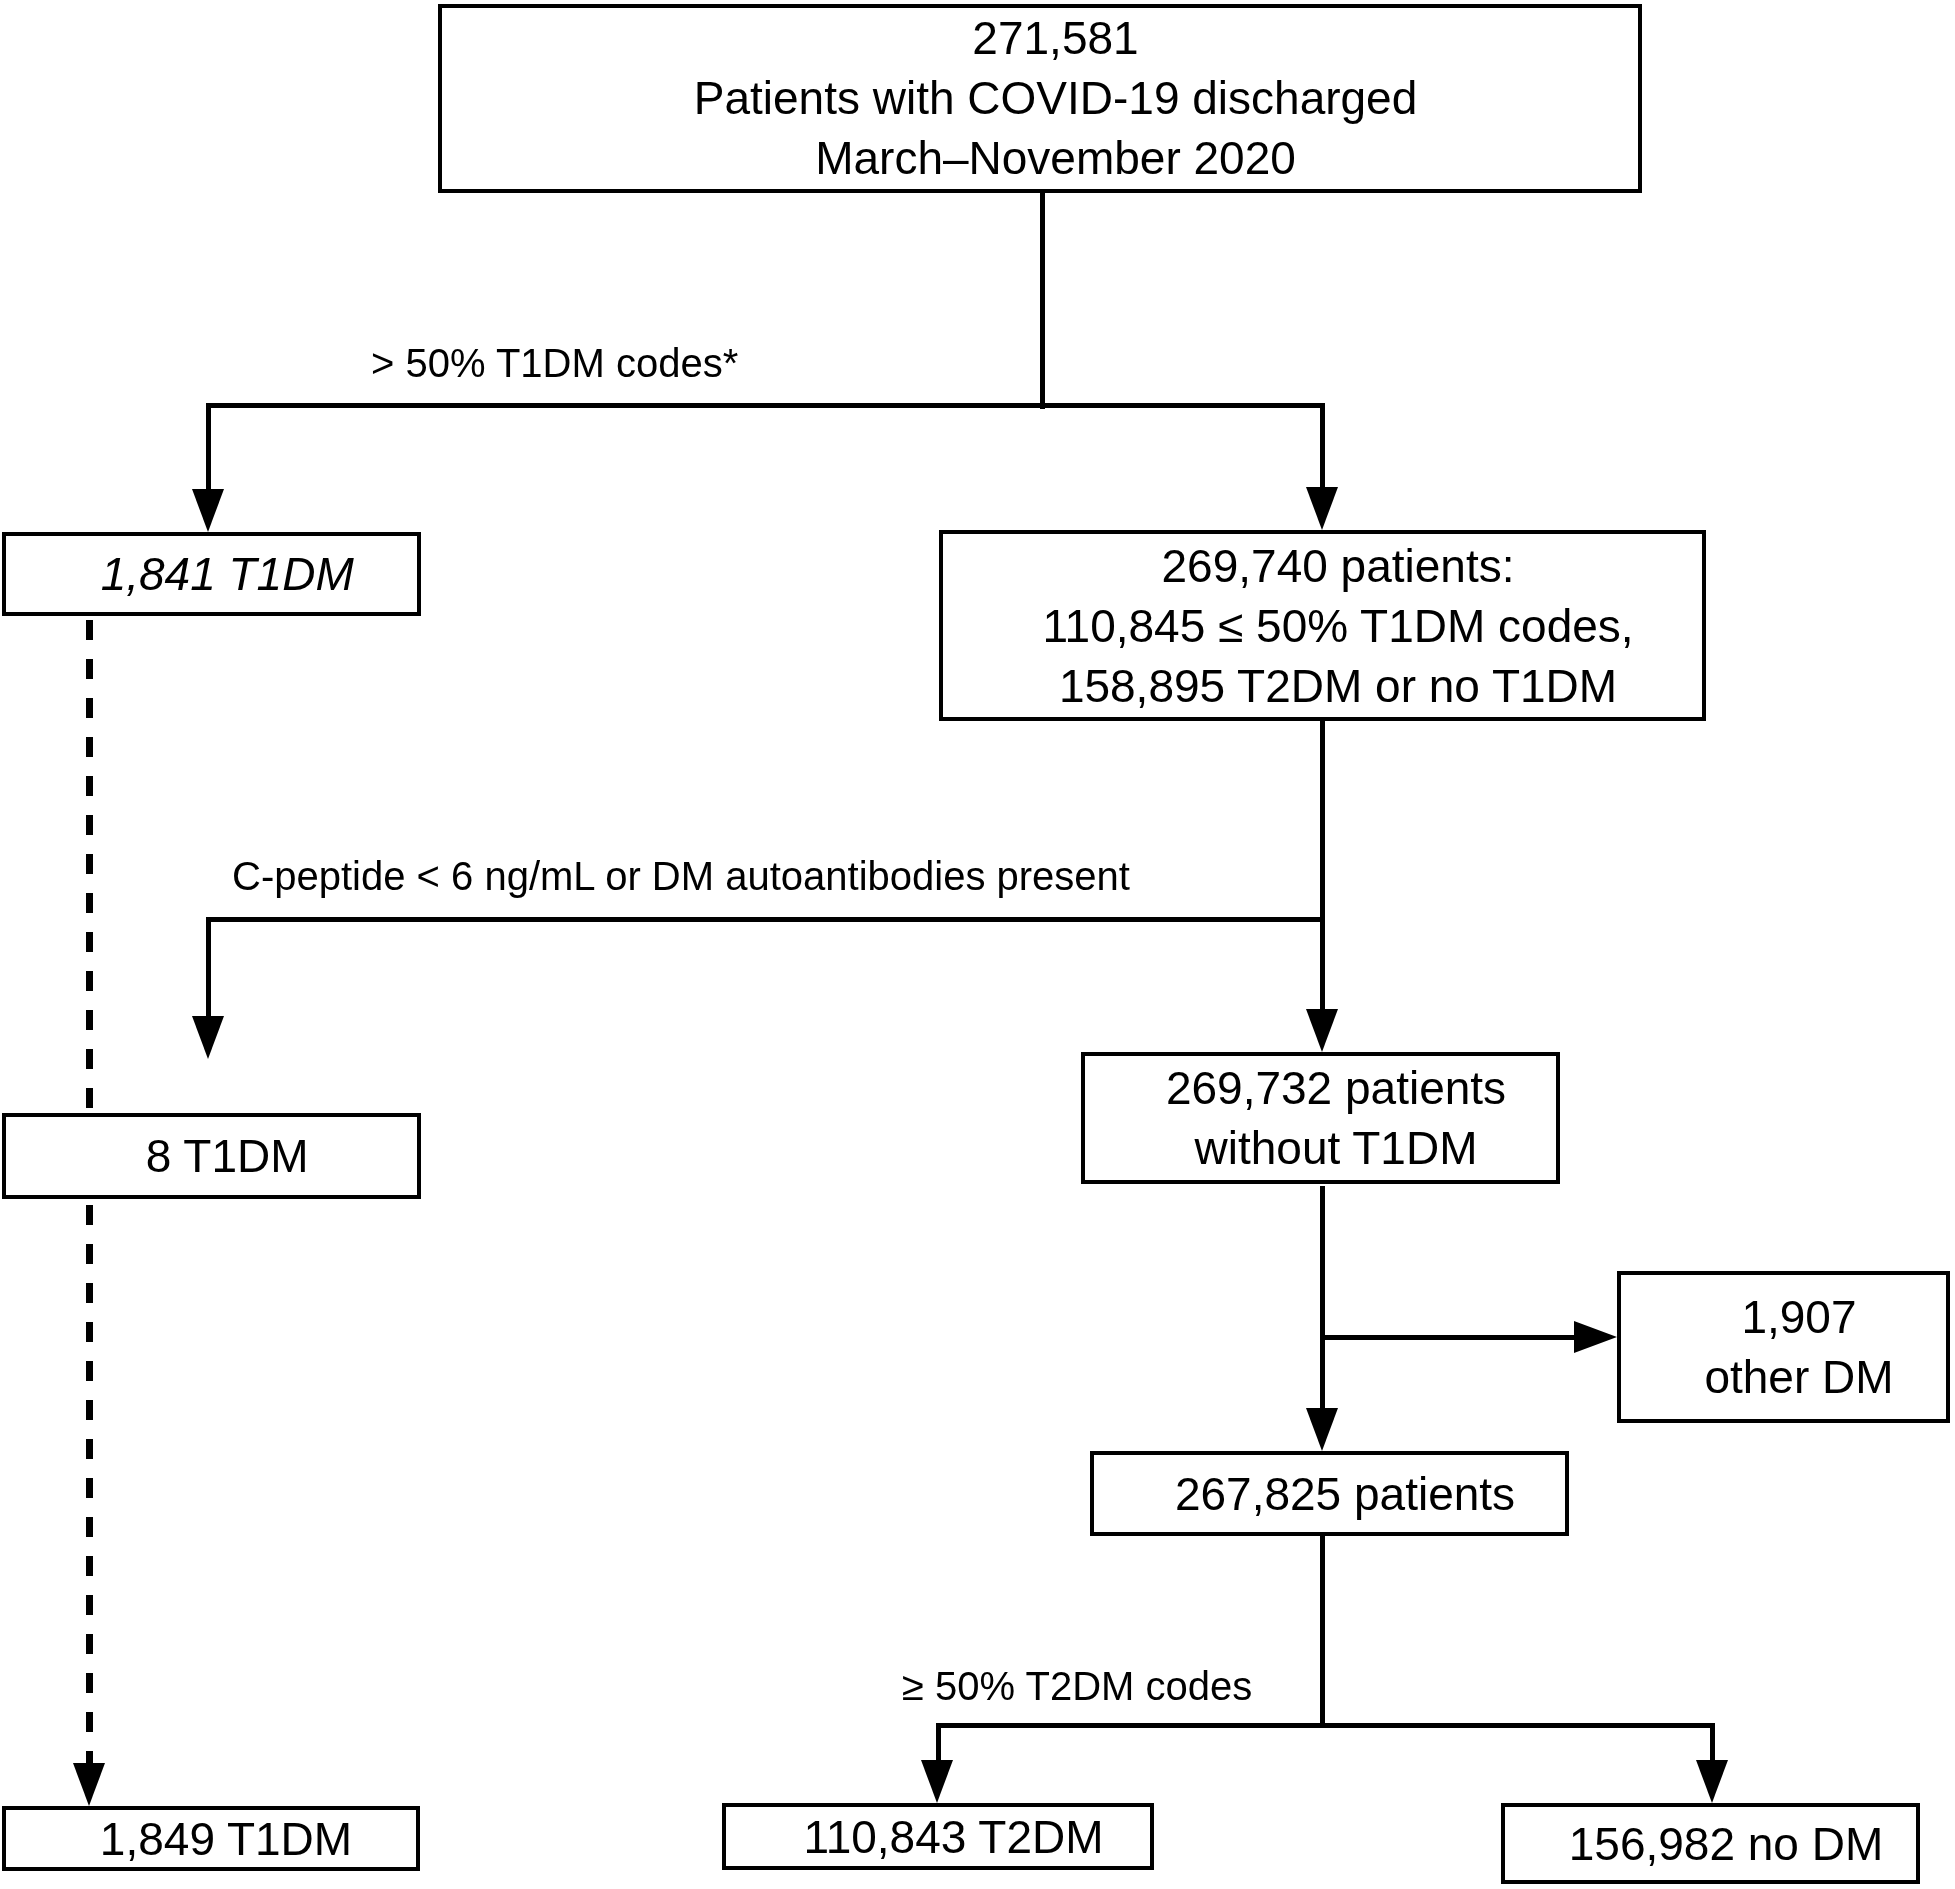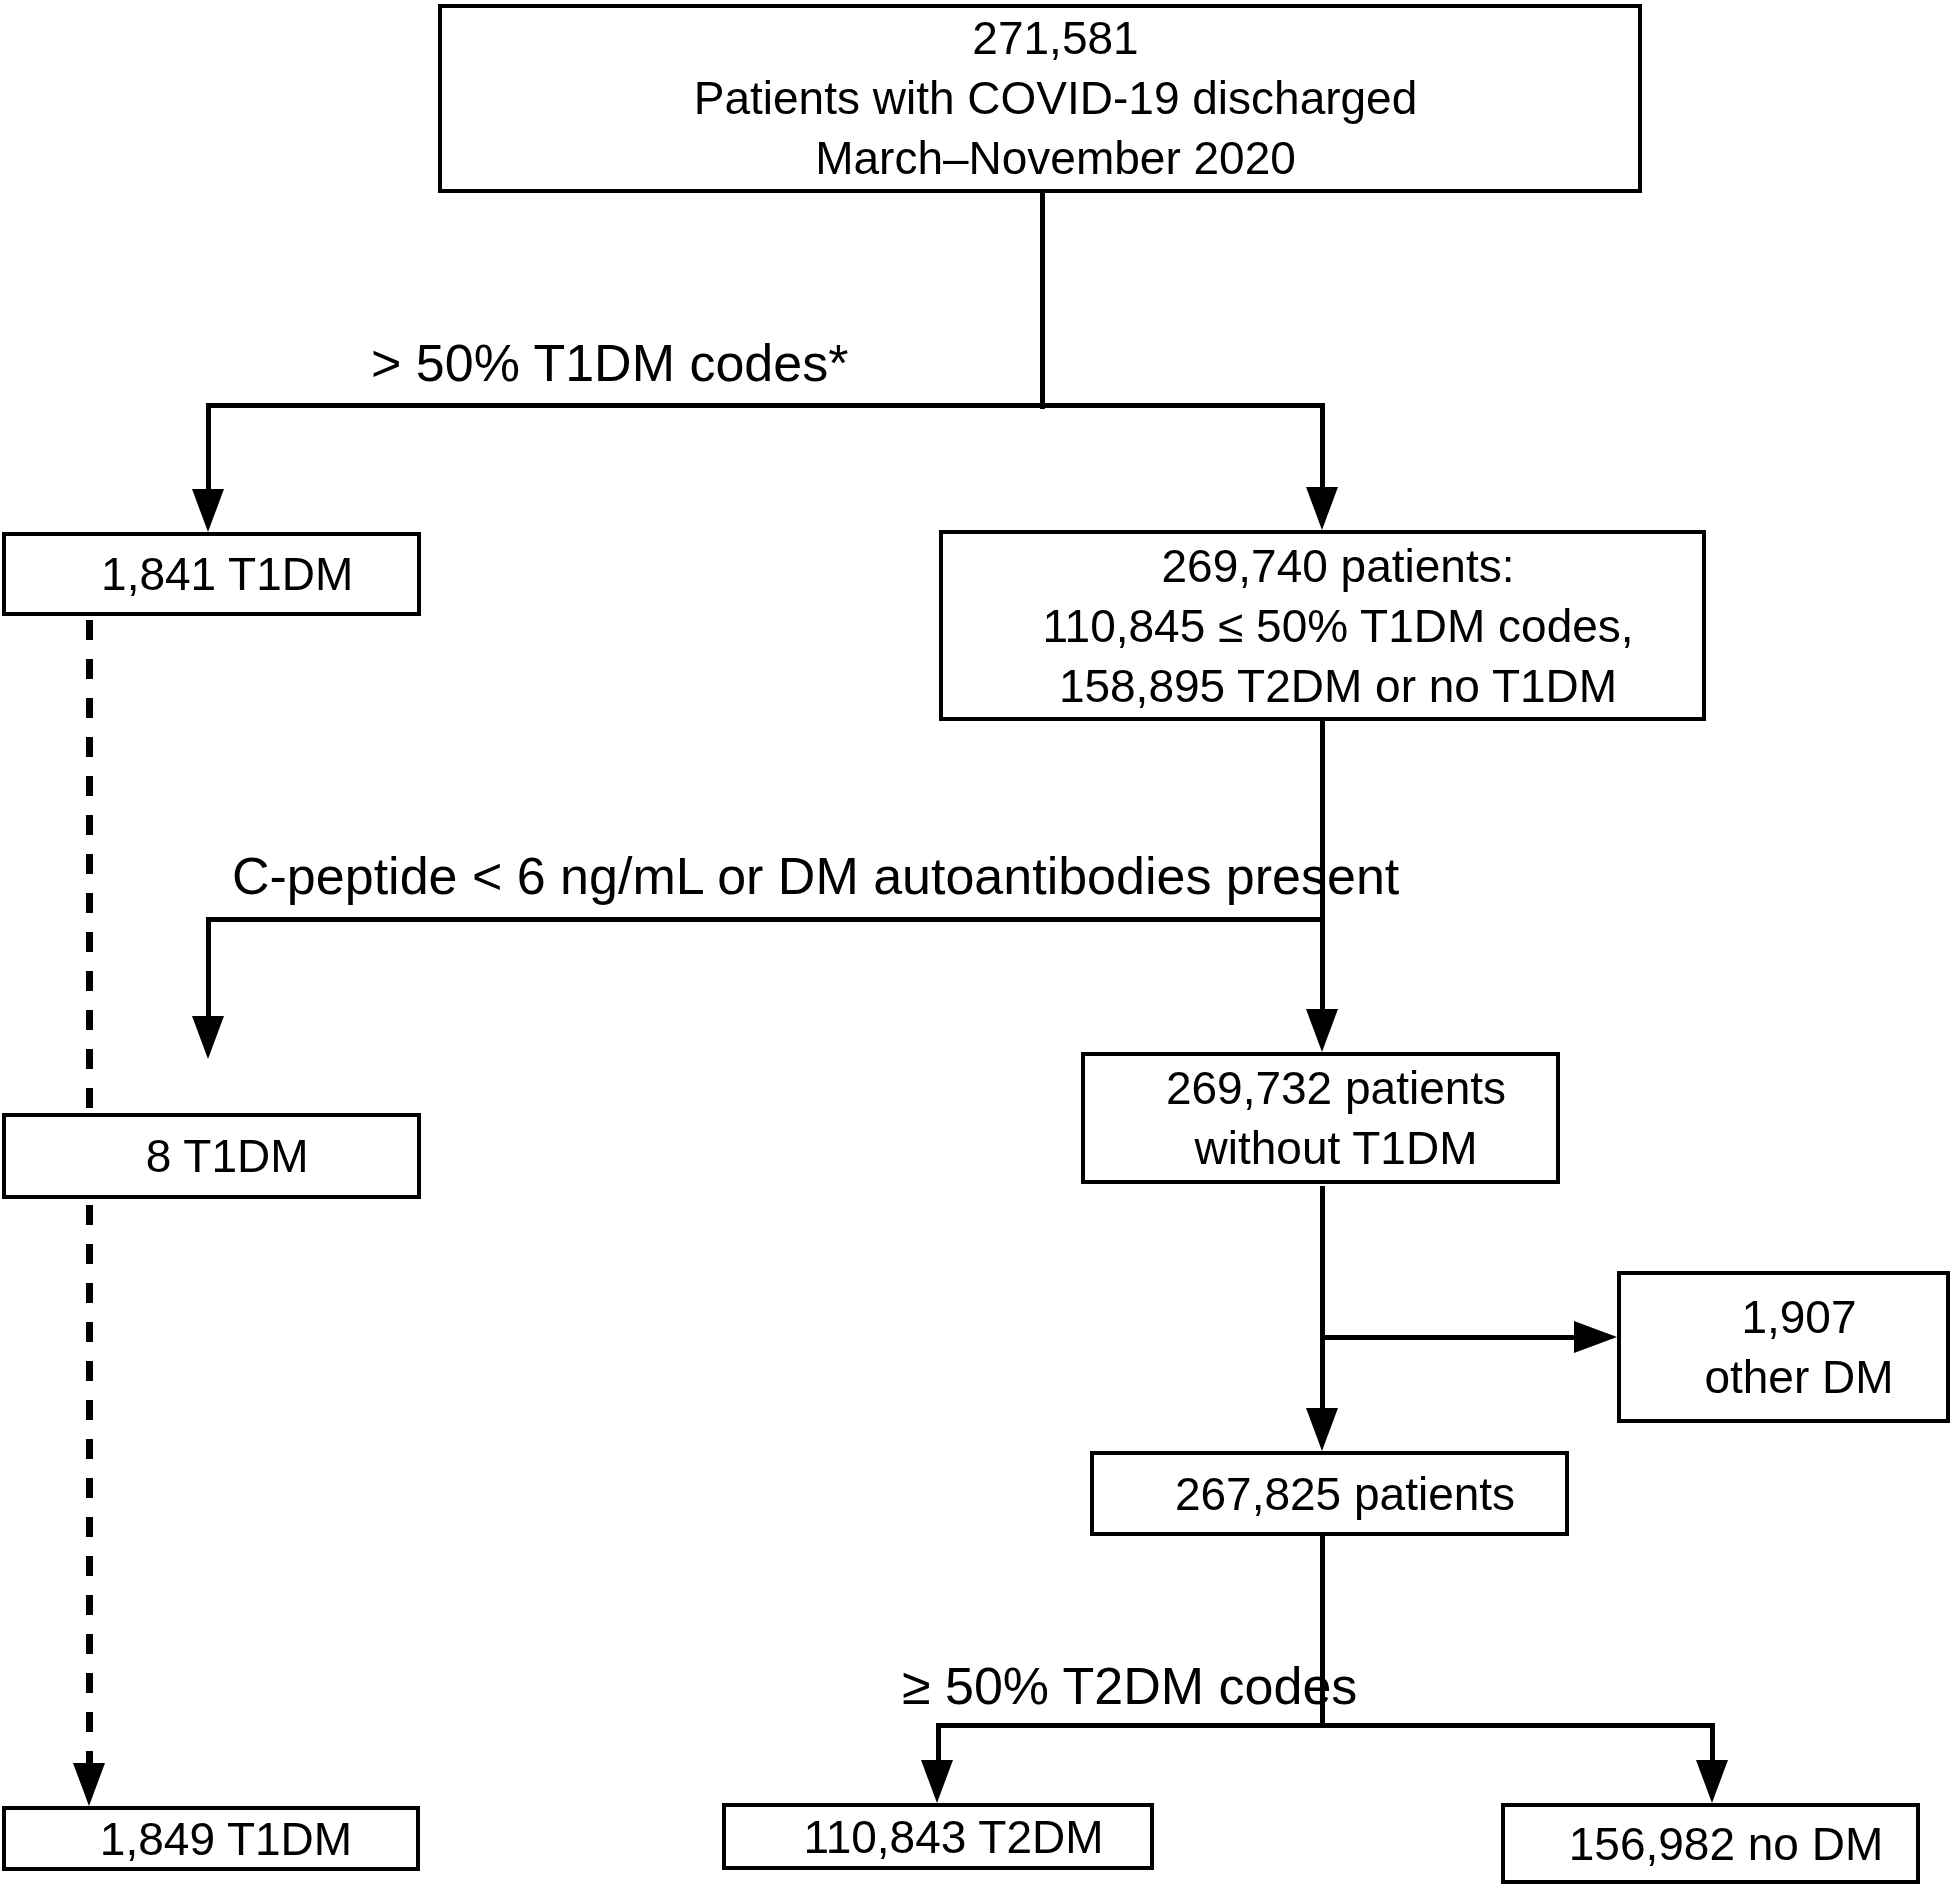--- a/index.html
+++ b/index.html
@@ -26,21 +26,21 @@
     justify-content:center;
     text-align:center;
     font-size:46px;
     line-height:60px;
     padding-left:31px;
   }
   .box .lines{display:block;}
   .box .lines span{display:block;}
   .edge-label{
     position:absolute;
-    font-size:52px;
+    font-size:40px;
     line-height:54px;
     white-space:nowrap;
   }
   .hline{position:absolute;height:5.2px;background:var(--line);}
   .vline{position:absolute;width:5.2px;background:var(--line);}
   .vdash{
     position:absolute;
     width:7.4px;
     background:repeating-linear-gradient(to bottom,var(--line) 0 20px,transparent 20px 39px);
   }
@@ -93,21 +93,21 @@
   <div class="arrow-down" style="left:73px;top:1763px;"></div>
 
   <div class="box" style="left:438px;top:3.7px;width:1204px;height:189px;">
     <div class="lines">
       <span>271,581</span>
       <span>Patients with COVID-19 discharged</span>
       <span>March–November 2020</span>
     </div>
   </div>
 
-  <div class="box" style="left:2.2px;top:532px;width:419px;height:84px;">
+  <div class="box" style="left:2.2px;top:532px;width:419px;height:84px;font-style:italic;">
     <div class="lines">
       <span>1,841 T1DM</span>
     </div>
   </div>
 
   <div class="box" style="left:939px;top:530px;width:767px;height:191px;">
     <div class="lines">
       <span>269,740 patients:</span>
       <span>110,845 ≤ 50% T1DM codes,</span>
       <span>158,895 T2DM or no T1DM</span>

